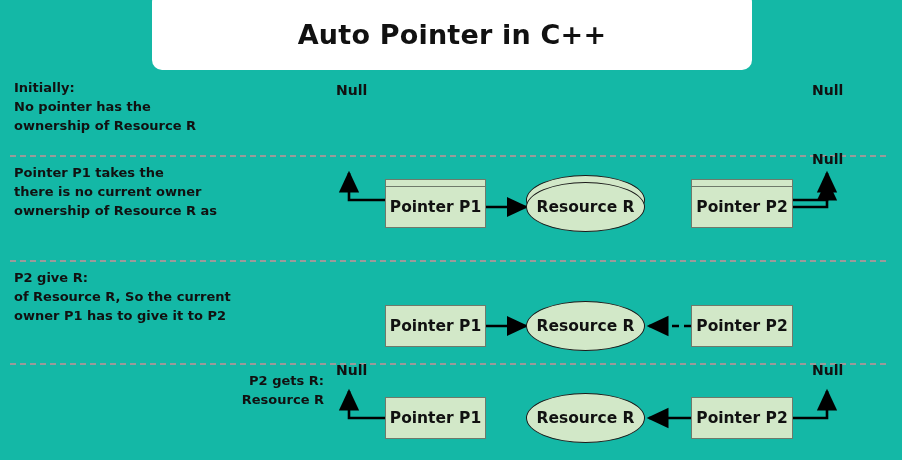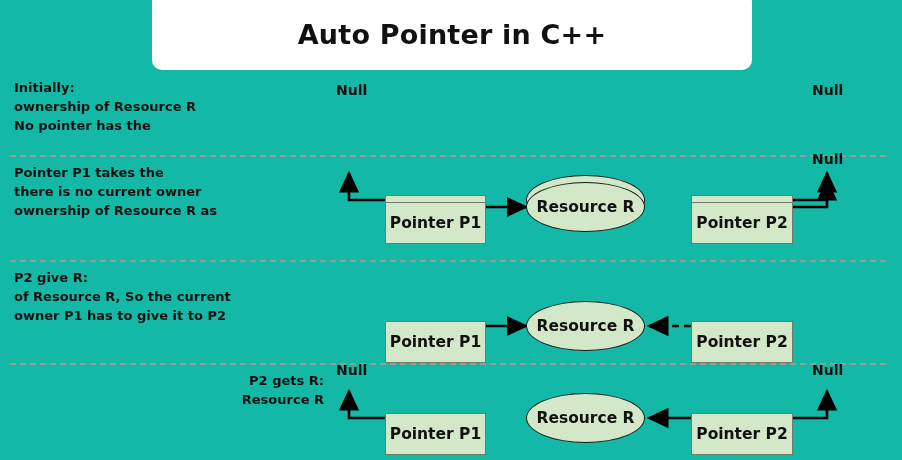--- a/index.html
+++ b/index.html
@@ -46,21 +46,21 @@
 
   
   .diagram { position:absolute; left:4px; top:0; width:816px; height:100%; }
 
   .node {
     position:absolute;
     background:#d2e8c8;
     display:flex; align-items:center; justify-content:center;
     font-size:15.5px; font-weight:700; color:#111;
   }
-  .box { border:1.6px solid #6f7a6b;margin-top:16px; }
+  .box { border:1.6px solid #6f7a6b; }
   .ellipse { border:1.6px solid #1a1a1a; border-radius:50%; }
 
   .nulllabel {
     position:absolute; font-size:14px; font-weight:700; color:#111;
   }
 
   svg.wires { position:absolute; left:0; top:0; width:902px; height:100%; overflow:visible; }
 </style>
 </head>
 <body>
@@ -71,22 +71,22 @@
     <div class="title-text">Auto Pointer in C++</div>
   </div>
 
   <div class="sep" id="sep0"></div>
   <div class="sep" id="sep1"></div>
   <div class="sep" id="sep2"></div>
 
   <div class="row" id="row0">
     <div class="caption">
       <span class="ln">Initially:</span>
+      <span class="ln">No pointer has the</span>
       <span class="ln">ownership of Resource R</span>
-      <span class="ln">No pointer has the</span>
     </div>
 
     <div class="diagram">
       <svg class="wires">
         <defs>
           <marker id="ah0" markerWidth="9" markerHeight="9" refX="7.5" refY="4.5" orient="auto">
             <path d="M0,0.6 L8.4,4.5 L0,8.4 z" fill="#000"></path>
           </marker>
         </defs>
 

